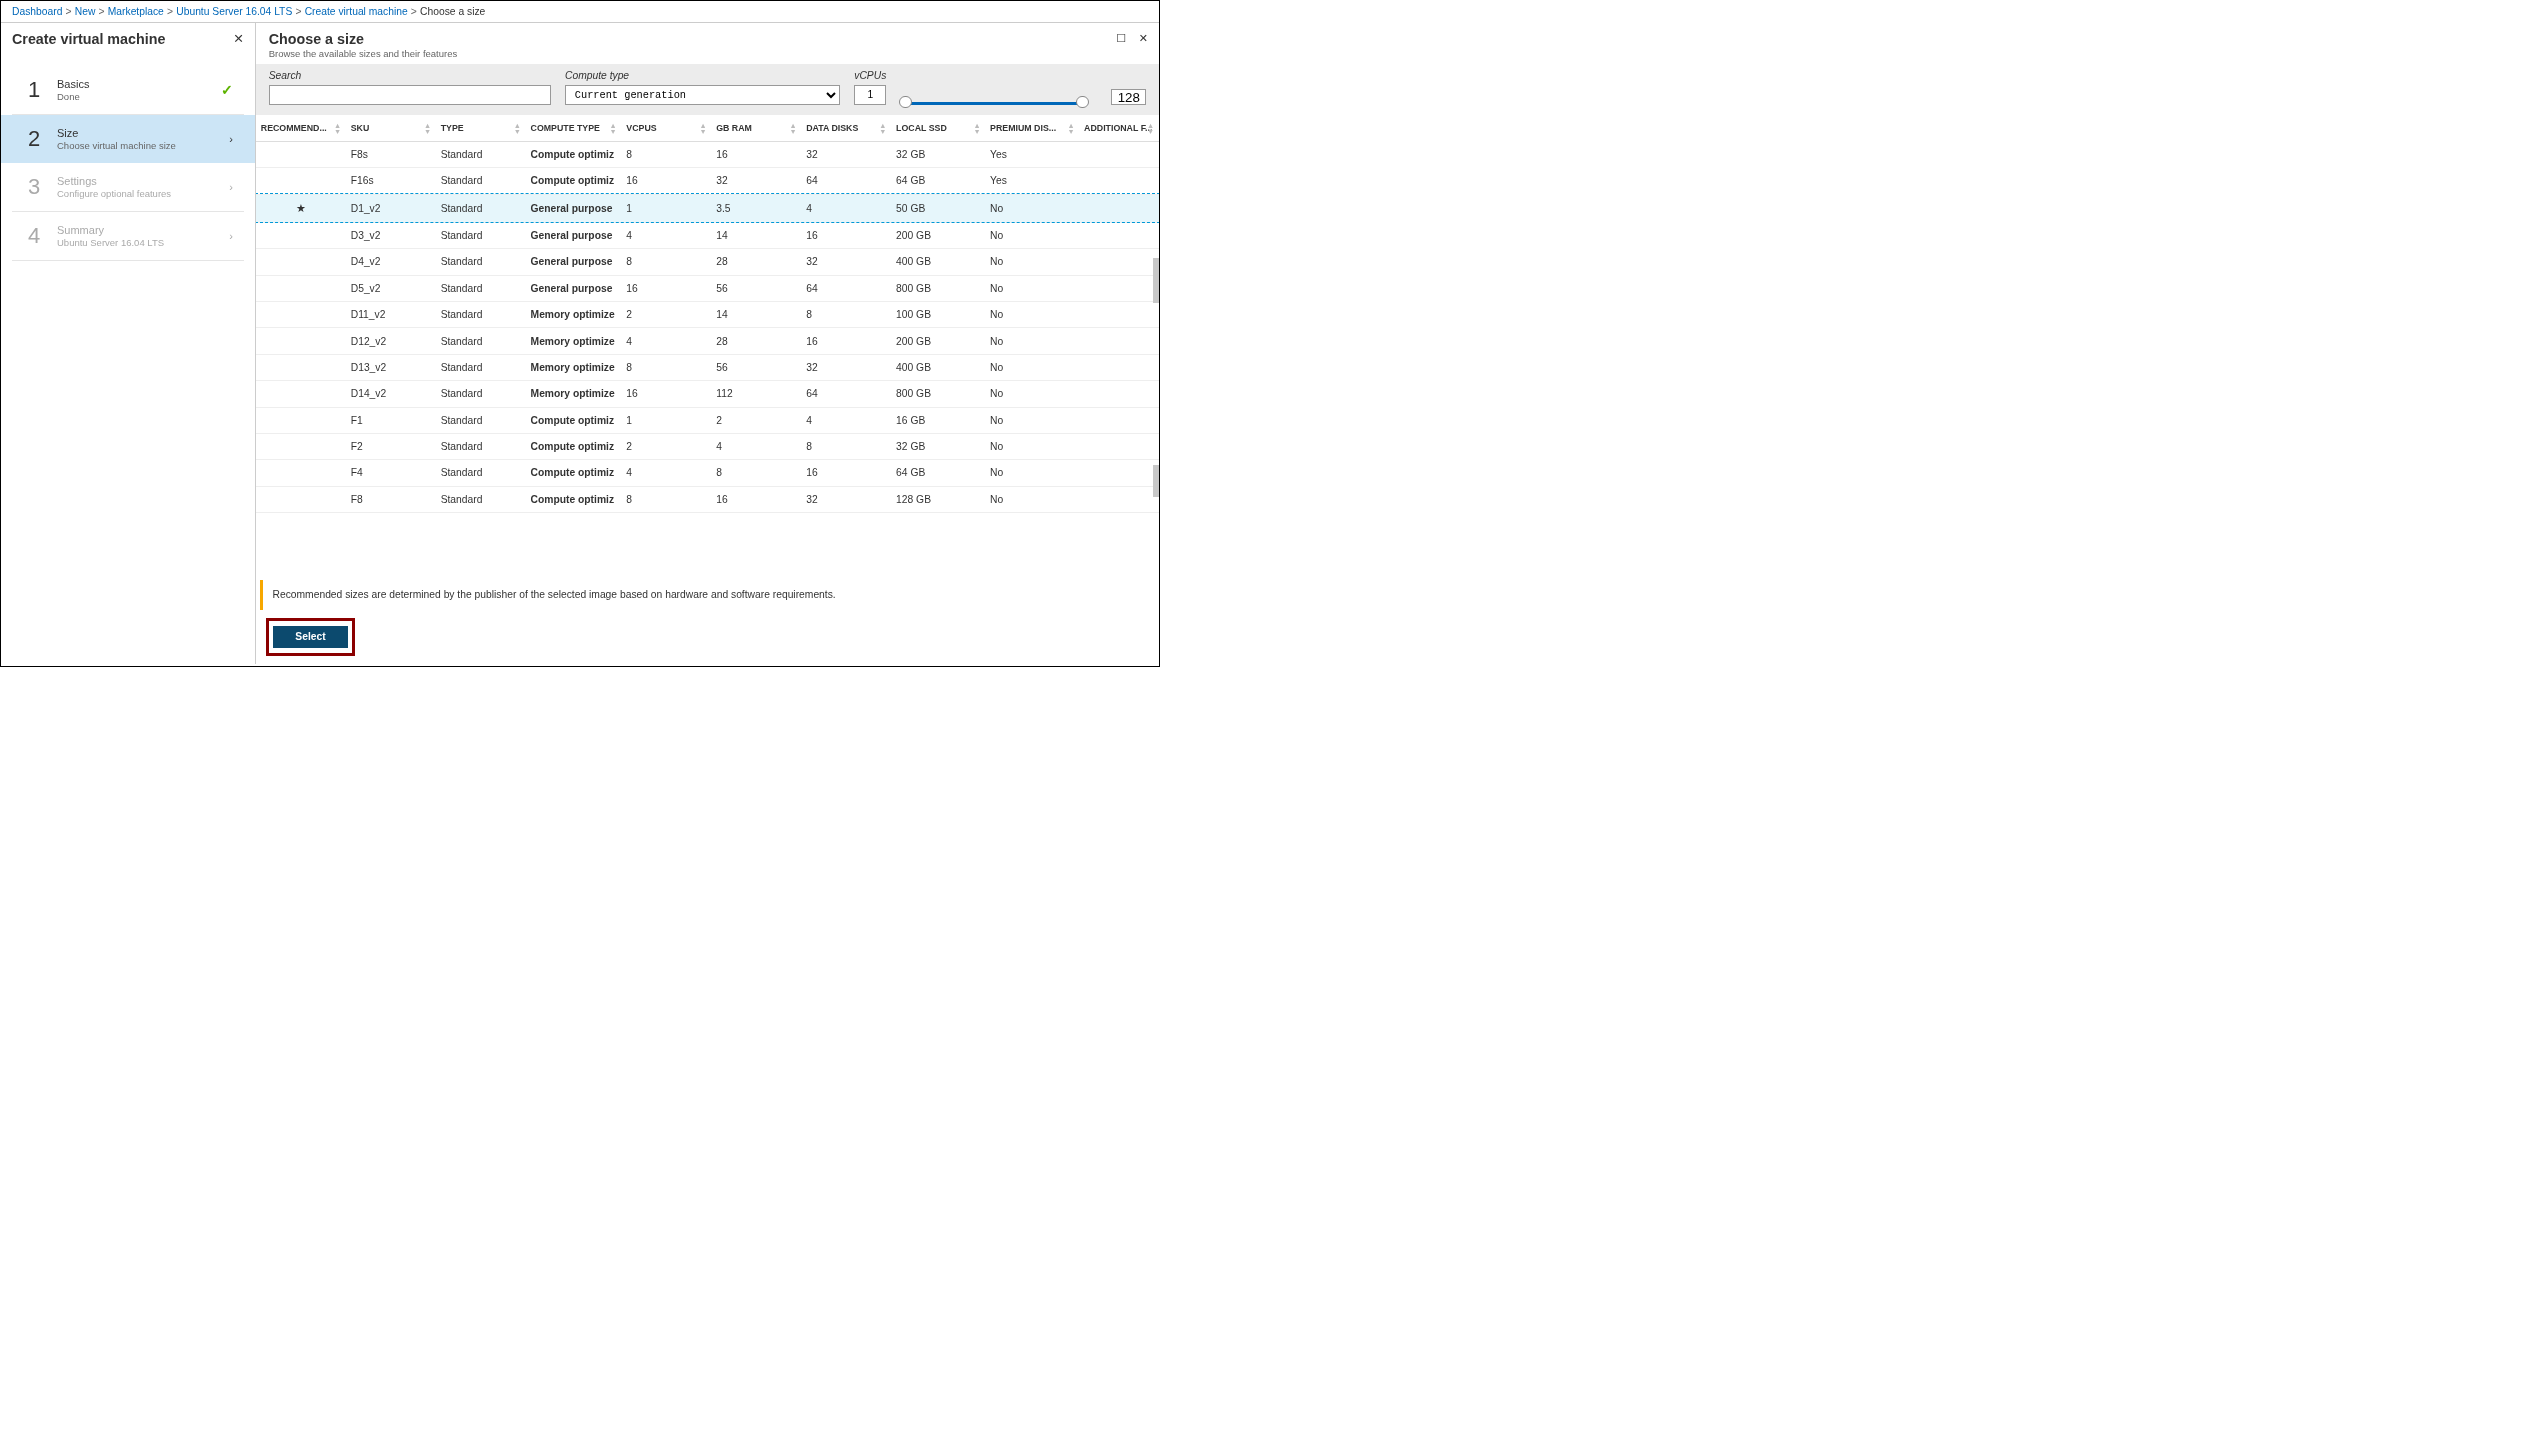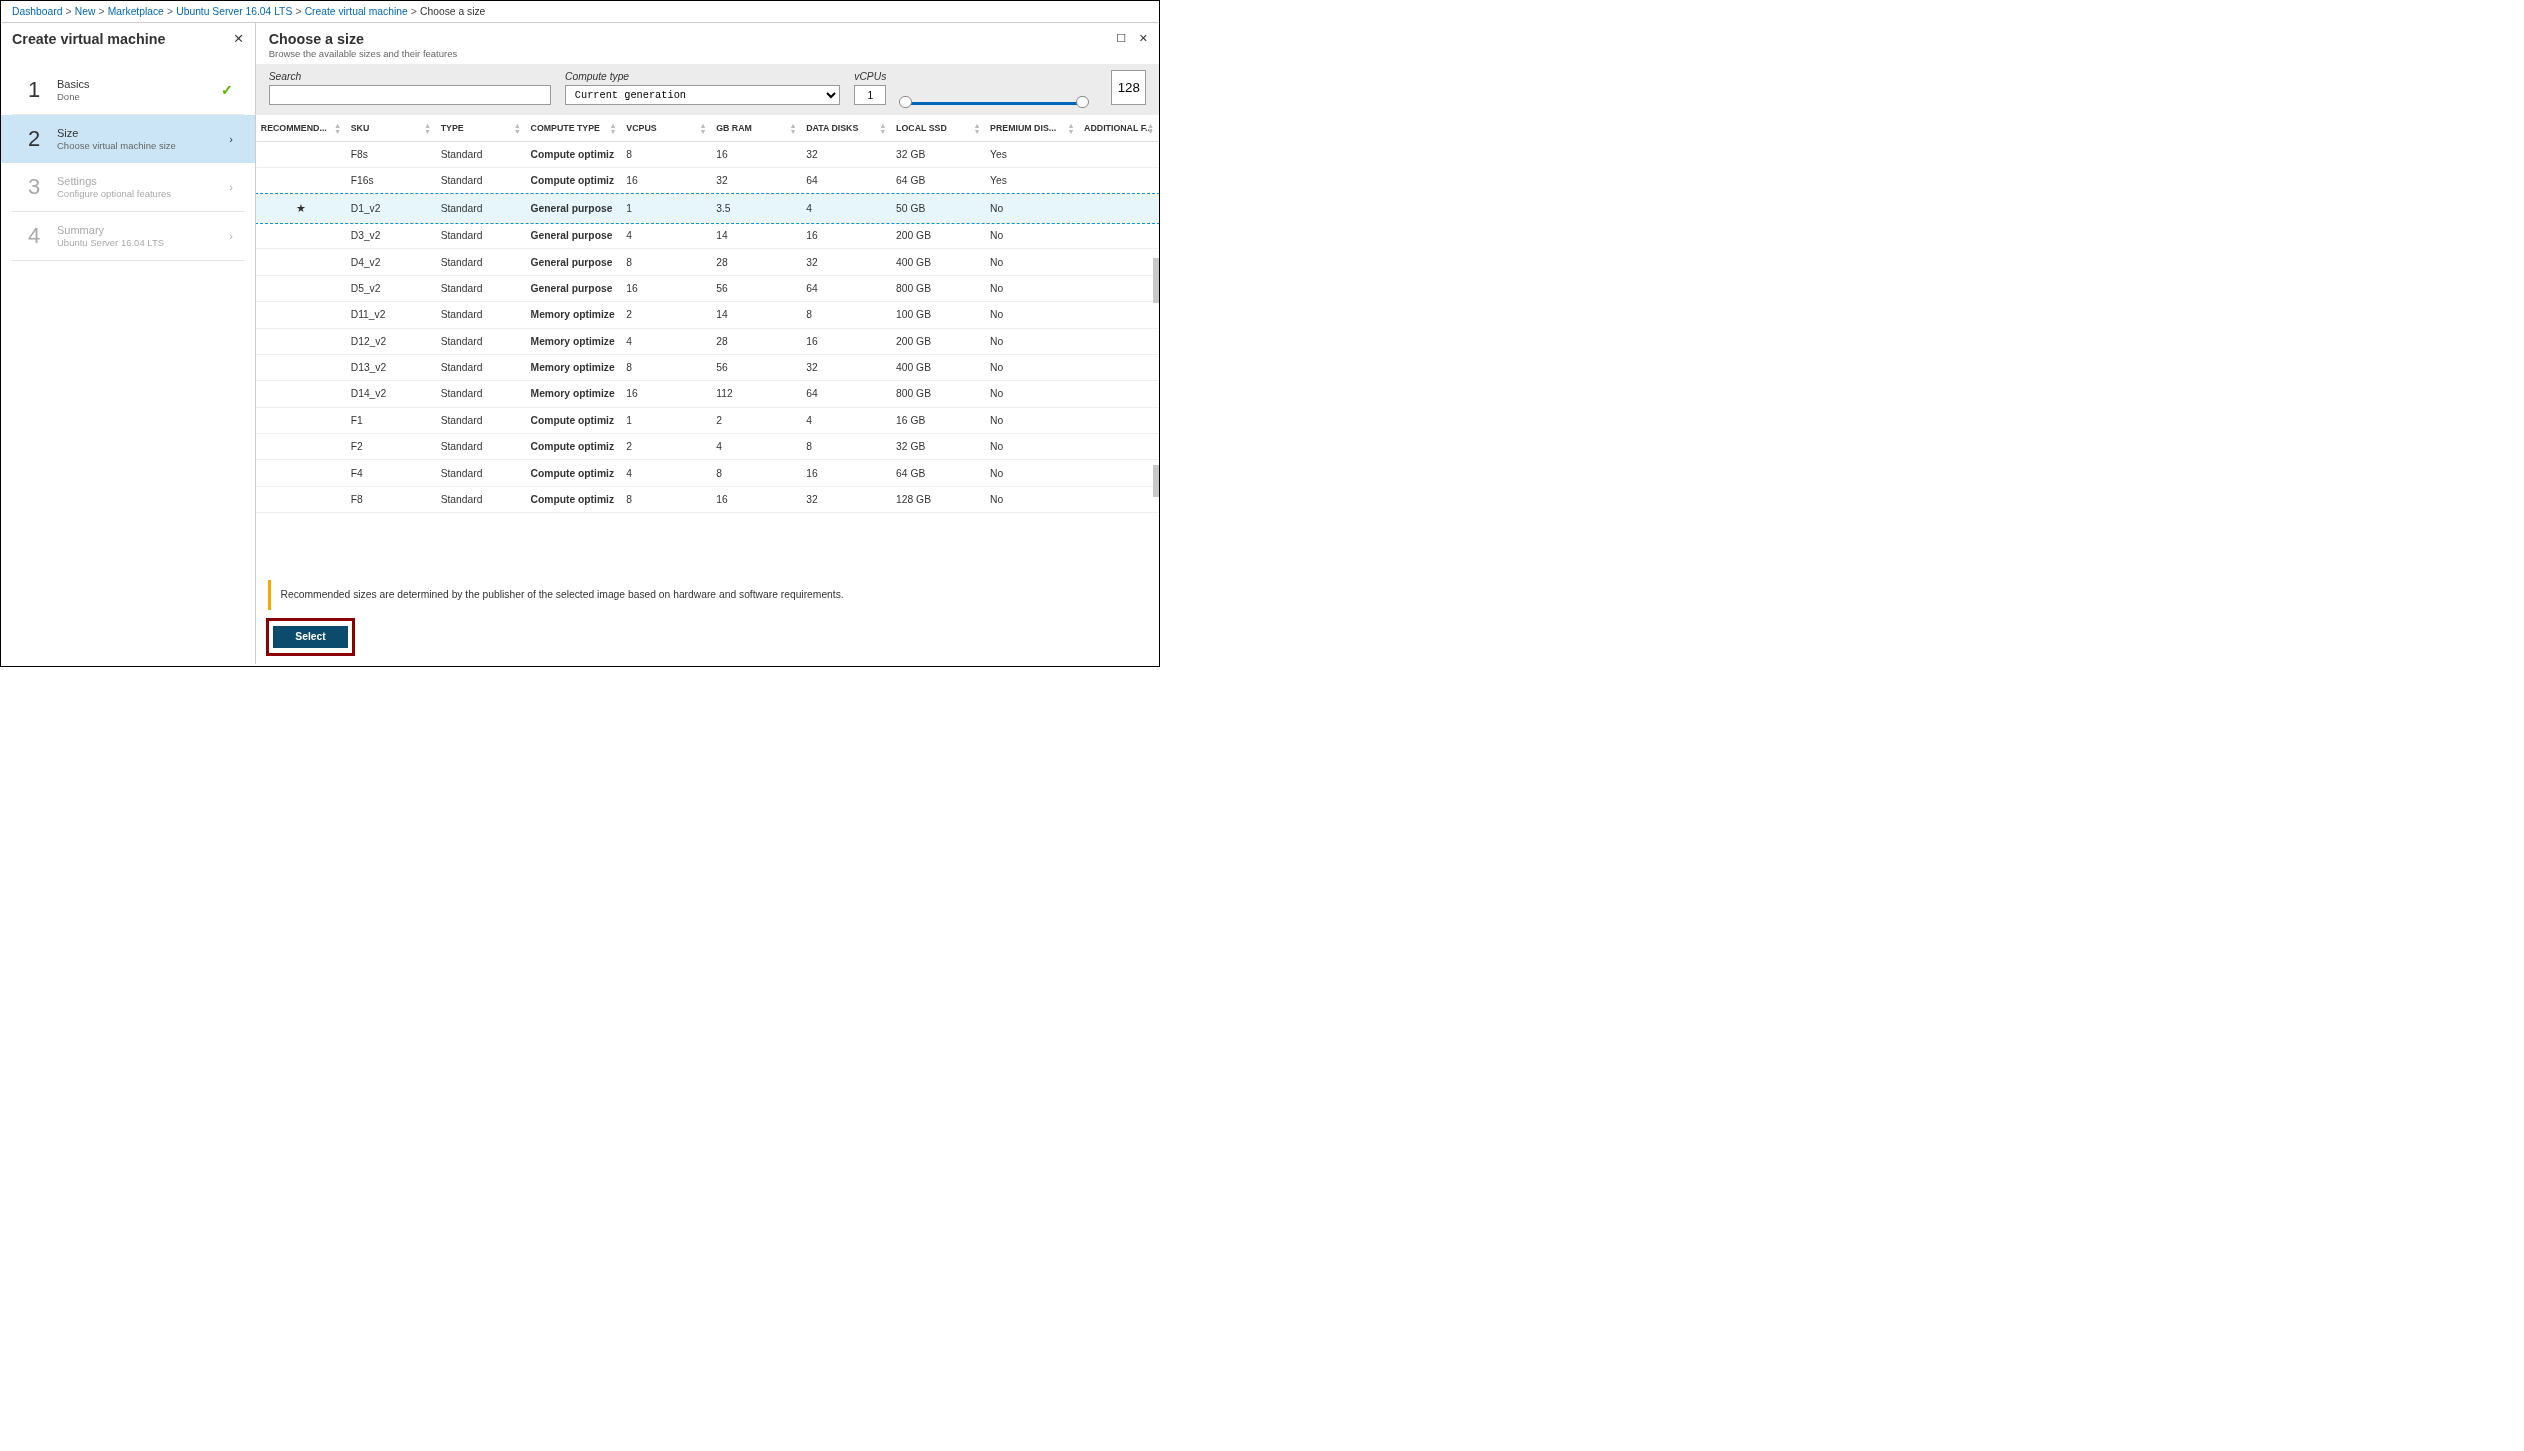--- a/index.html
+++ b/index.html
@@ -96,21 +96,21 @@
   .vcpu-group input { width: 100%; text-align: center; }
   .slider-wrap { flex: 1; display: flex; align-items: center; padding-top: 14.3px; gap: 0; }
   .slider-track { flex: 1; height: 3.2px; background: #0067b8; position: relative; border-radius: 1.6px; }
   .slider-handle {
     width: 12.7px; height: 12.7px; border-radius: 50%; background: #fff; border: 1.6px solid #888;
     position: absolute; top: -6.4px;
   }
   .slider-handle.left { left: -1.6px; }
   .slider-handle.right { right: -1.6px; }
   .max-box { width: 35px; margin-left: 9.5px; }
-  .max-box input { width: 100%; text-align: center; height: 35px; border: 0.8px solid #999; }
+  .max-box input { width: 100%; text-align: center; height: 16px; border: 0.8px solid #999; }
   .table-wrap { flex: 1; overflow: hidden; position: relative; }
   .vm-table { width: 100%; border-collapse: collapse; font-size: 10.3px; }
   .vm-table th {
     text-align: left;
     font-size: 8.8px;
     font-weight: 600;
     color: #333;
     padding: 8px 4.8px;
     border-bottom: 0.8px solid #ddd;
     white-space: nowrap;
@@ -135,21 +135,21 @@
     background: #c8c8c8;
   }
   .scroll-top { top: 143px; height: 45px; }
   .scroll-bottom { top: 350px; height: 32px; }
   .note-bar {
     display: flex;
     align-items: center;
     padding: 9.5px 9.5px;
     font-size: 10.3px;
     border-left: 3.2px solid #f7a700;
-    margin-left: 12px;
+    margin-left: 4px;
   }
   .bottom-bar { padding: 8px 9.5px; }
   .select-wrap {
     display: inline-block;
     border: 3.2px solid #8b0000;
     padding: 4.8px;
   }
   .select-btn {
     background: #0c4a6e;
     color: #fff;

